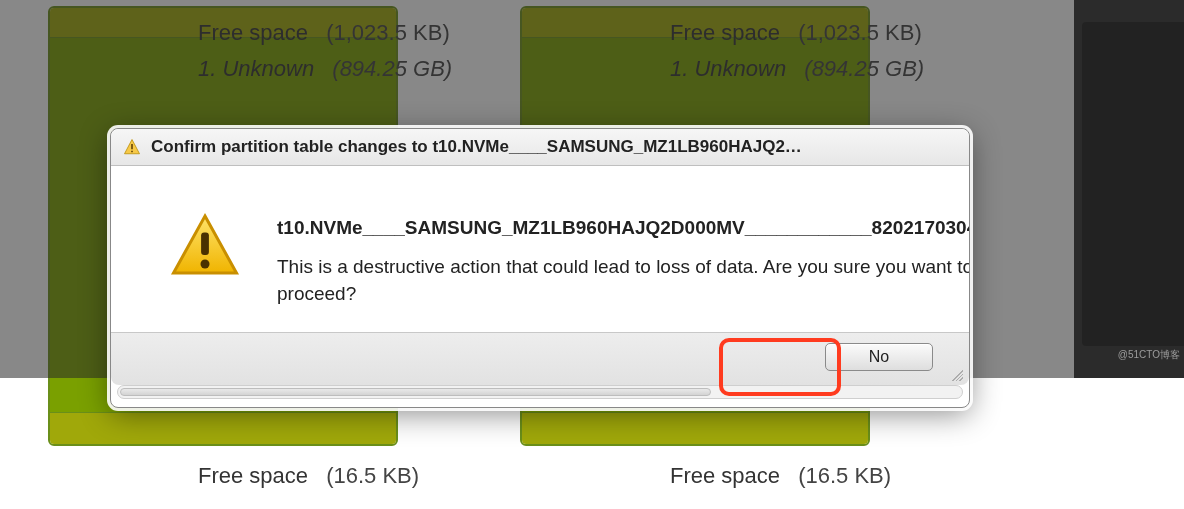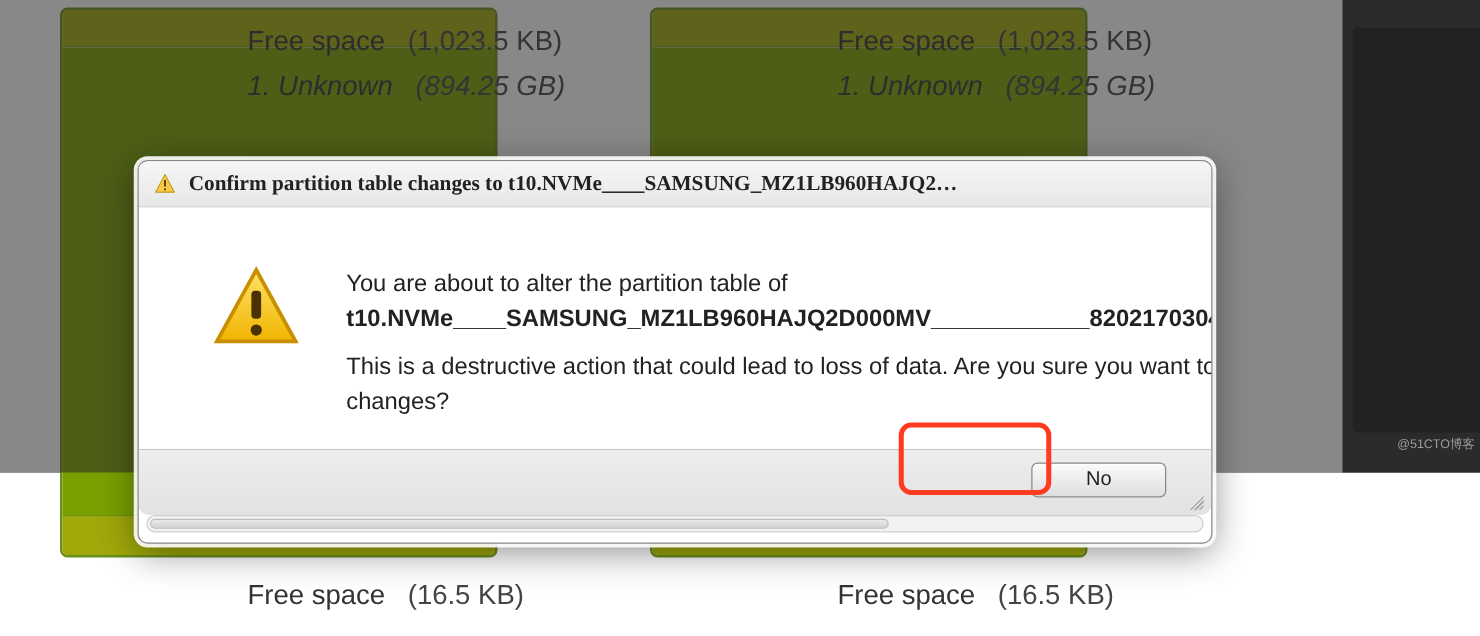--- a/index.html
+++ b/index.html
@@ -28,21 +28,21 @@
     .rightstrip { position:absolute; right:0; top:0; width:110px; height:100%; background:#2f2f2f; }
     .rightstrip .inner { position:absolute; left:8px; right:0; top:22px; bottom:32px; background:#1c1c1c; border-radius:4px 0 0 4px; }
     .watermark { position:absolute; right:4px; bottom:16px; font-size:10px; color:#9c9c9c; z-index:6; }
 
     
     .dialog { position:absolute; left:110px; top:128px; width:860px; z-index:10;
               background:#fff; border:1px solid #888; border-radius:8px;
               box-shadow: 0 0 0 3px rgba(255,255,255,0.9), 0 6px 30px rgba(0,0,0,0.45); }
     .titlebar { display:flex; align-items:center; gap:10px; padding:8px 12px;
                 background: linear-gradient(#f6f6f6,#e7e7e7);
-                border-bottom:1px solid #bfbfbf; border-radius:8px 8px 0 0;font-family:Liberation Serif, serif; }
+                border-bottom:1px solid #bfbfbf; border-radius:8px 8px 0 0; }
     .titlebar .title { font-size:17px; font-weight:bold; color:#222; white-space:nowrap; overflow:hidden; text-overflow:ellipsis; }
     .mini-warn { width:18px; height:18px; }
 
     .content { padding: 48px 10px 24px 58px; display:flex; gap:36px; align-items:flex-start; overflow:hidden; }
     .big-warn { width:72px; height:72px; flex:0 0 auto; margin-top: -4px; }
     .msg { font-size:19px; color:#222; line-height:1.45; width: 720px; }
     .msg .line1 { white-space:nowrap; }
     .msg .dev { font-weight:bold; white-space:nowrap; }
     .msg .line3 { white-space:nowrap;margin-top:11px; }
     .msg .line4 {}
@@ -141,24 +141,23 @@
           <linearGradient id="g1" x1="0" y1="0" x2="0" y2="1">
             <stop offset="0" stop-color="#ffe36a"></stop>
             <stop offset="1" stop-color="#f0b400"></stop>
           </linearGradient>
         </defs>
         <polygon points="12,2 22.5,21 1.5,21" fill="url(#g1)" stroke="#c98f00" stroke-width="1"></polygon>
         <rect x="10.7" y="7.5" width="2.6" height="7.5" rx="1" fill="#4a3100"></rect>
         <circle cx="12" cy="18" r="1.5" fill="#4a3100"></circle>
       </svg>
       <div class="msg">
-        <div class="line1">You are about to alter the partition table of</div>
         <div class="dev">t10.NVMe____SAMSUNG_MZ1LB960HAJQ2D000MV____________8202170304</div>
         <div class="line3">This is a destructive action that could lead to loss of data. Are you sure you want to</div>
-        <div class="line4">changes?</div>
+        <div class="line4">proceed?</div>
       </div>
     </div>
 
     <div class="btnbar">
       <button class="btn">No</button>
       <div class="resize-grip"></div>
     </div>
 
     <div class="hscroll">
       <div class="thumb"></div>

